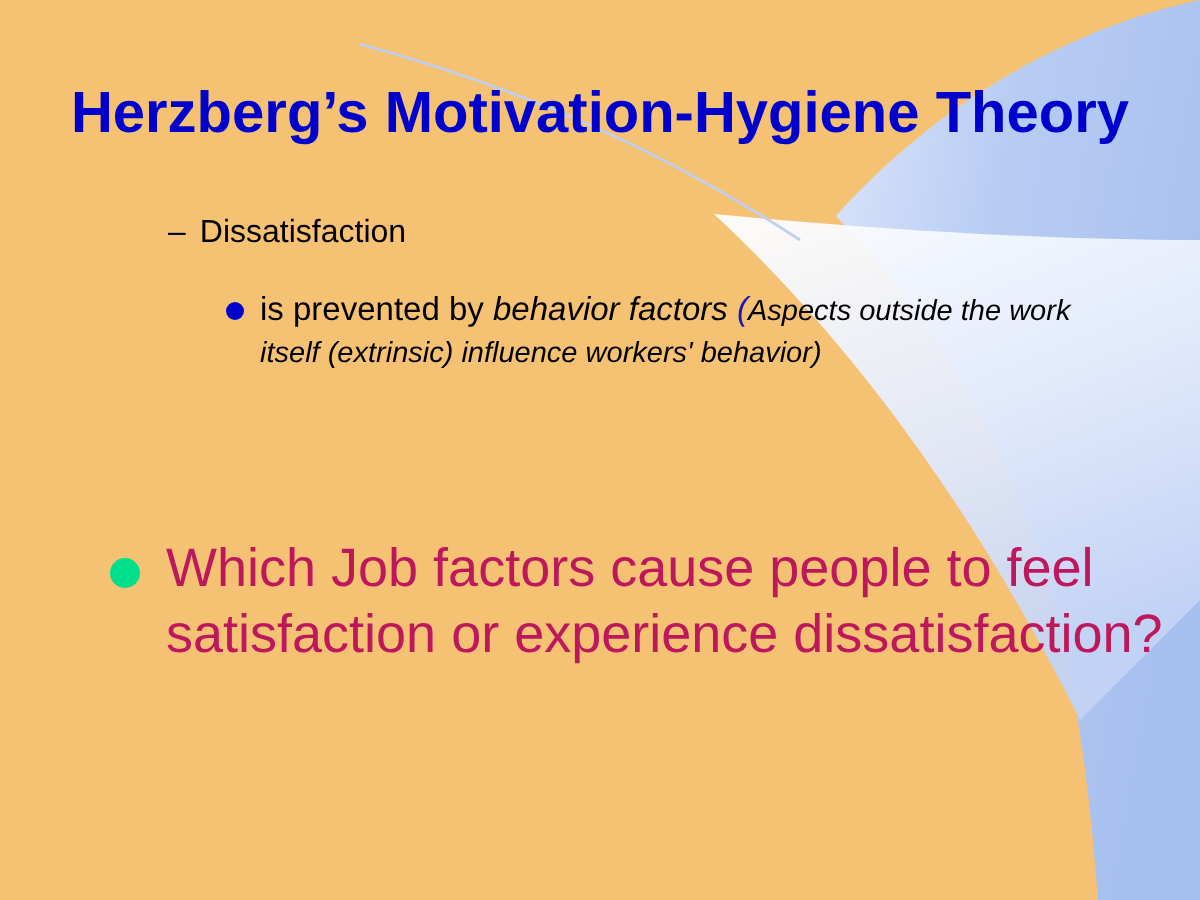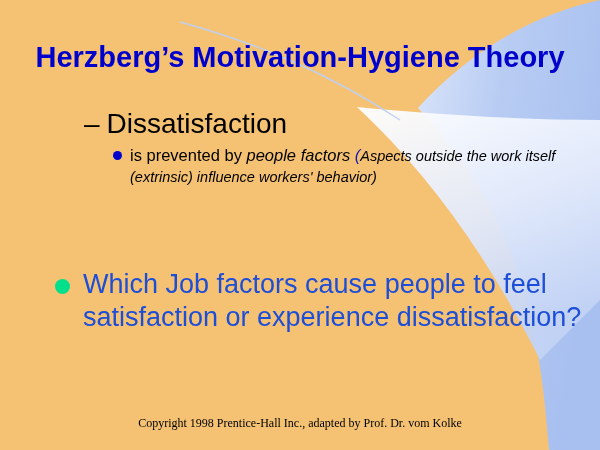--- a/index.html
+++ b/index.html
@@ -44,21 +44,21 @@
     letter-spacing: 0px;
     white-space: nowrap;
   }
 
   
   #lvl1 {
     position: absolute;
     left: 84px;
     top: 108px;
     color: #000000;
-    font-size: 28px;
+    font-size: 16px;
     white-space: nowrap;
   }
   #lvl1 .dash-marker {
     display: inline-block;
     margin-right: 7px;
   }
 
   
   .lvl2 {
     position: absolute;
@@ -93,21 +93,21 @@
     font-size: 14.5px;
     font-style: italic;
   }
 
   
   #lvl0 {
     position: absolute;
     left: 55px;
     top: 268px;
     width: 530px;
-    color: #1d4ed8;
+    color: #be185d;
     font-size: 27px;
     line-height: 33px;
   }
   #lvl0 .dot-green {
     position: absolute;
     left: 0px;
     top: 11px;
     width: 15px;
     height: 15px;
     border-radius: 50%;
@@ -160,25 +160,24 @@
   <div id="content">
 
     <div id="title">Herzberg’s Motivation-Hygiene Theory</div>
 
     <div id="lvl1">
       <span class="dash-marker">–</span><span>Dissatisfaction</span>
     </div>
 
     <div class="lvl2" id="lvl2a">
       <span class="dot"></span>
-      <span class="txt"><span>is </span><b>prevented</b><span> by </span><b><i>people factors</i></b><span class="paren-open">  (</span><span class="small-ital">Aspects outside the work itself (extrinsic) influence workers' behavior)</span></span>
+      <span class="txt"><span>is </span><b>prevented</b><span> by </span><b><i>behavior factors</i></b><span class="paren-open">  (</span><span class="small-ital">Aspects outside the work itself (extrinsic) influence workers' behavior)</span></span>
     </div>
 
 
     <div id="lvl0">
       <span class="dot-green"></span>
       <span class="txt">Which Job factors cause people to feel satisfaction or experience dissatisfaction?</span>
     </div>
 
-    <div id="footer">Copyright 1998 Prentice-Hall Inc., adapted by Prof.  Dr. vom Kolke</div>
 
   </div>
 </div>
 
 </body></html>

